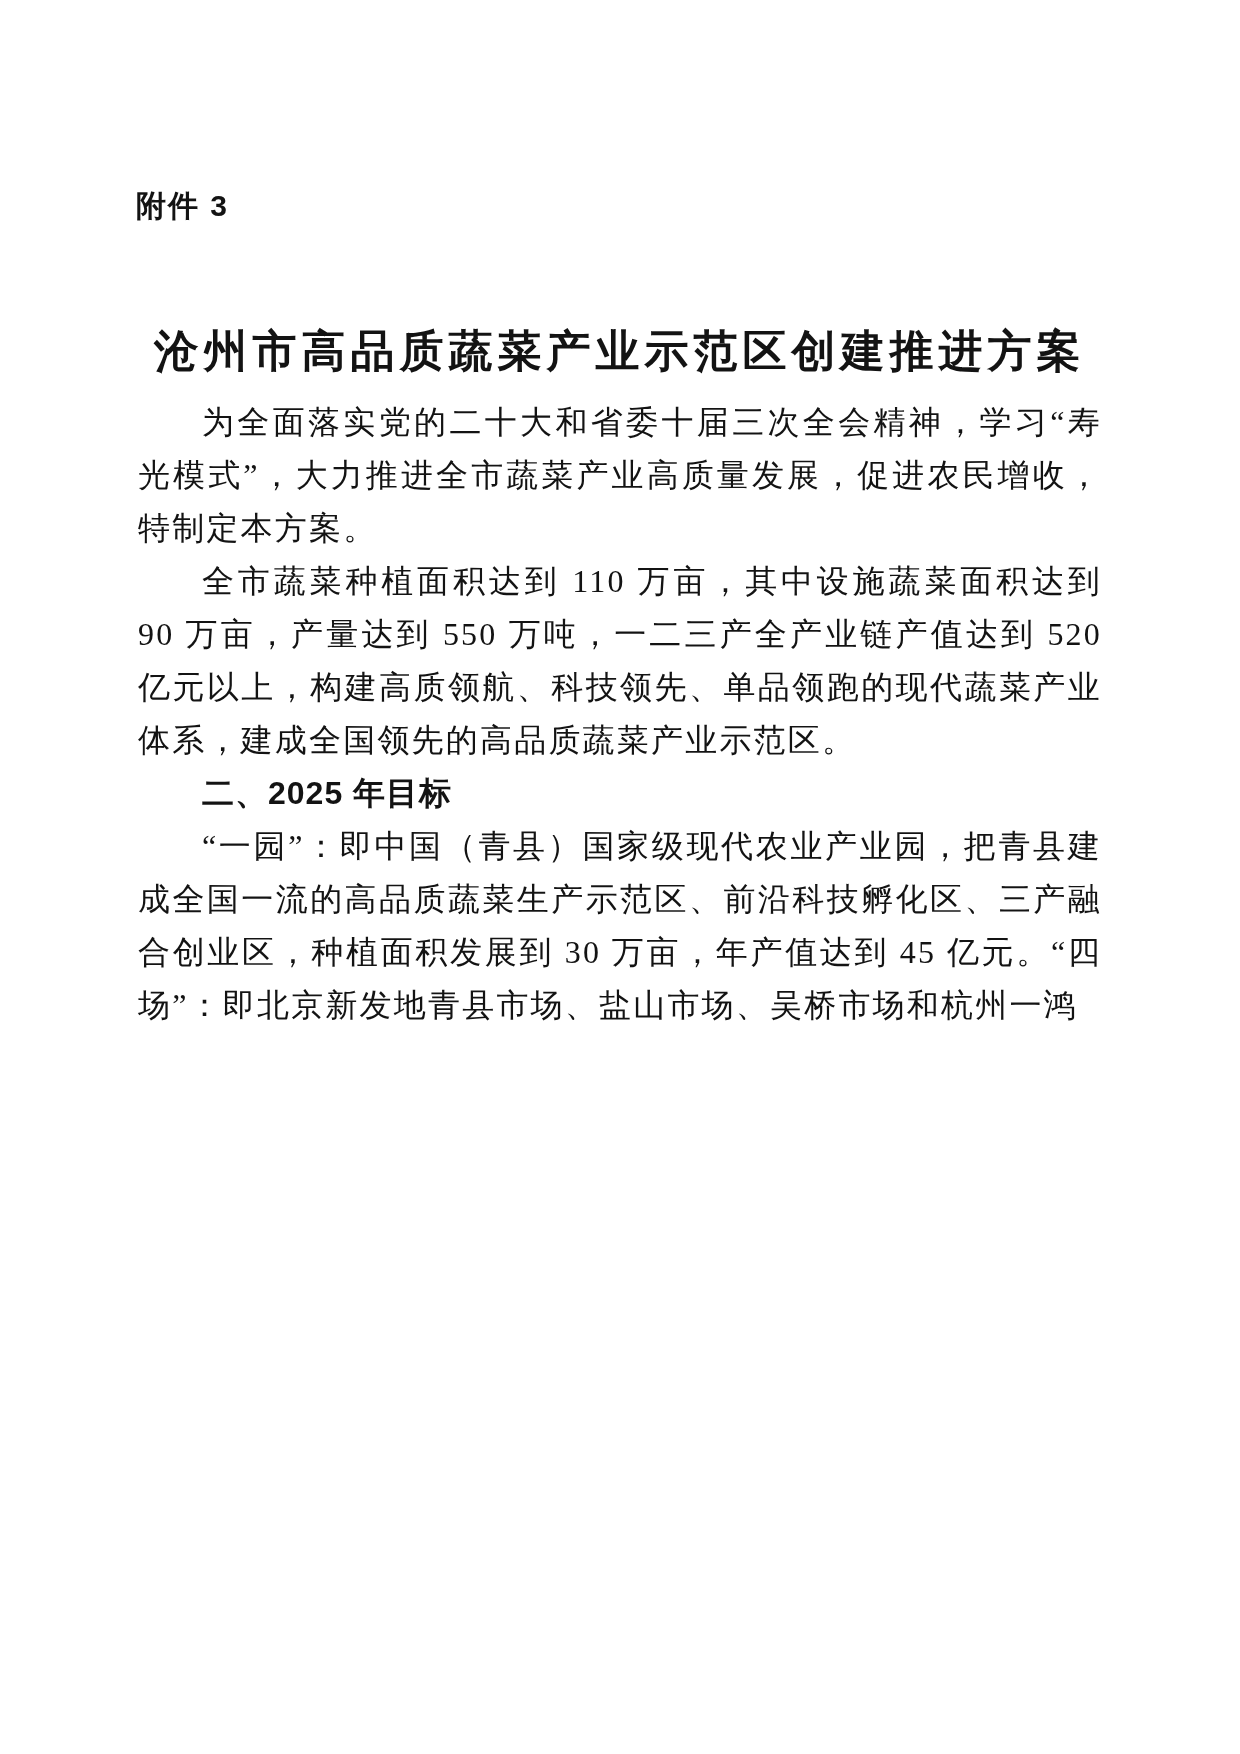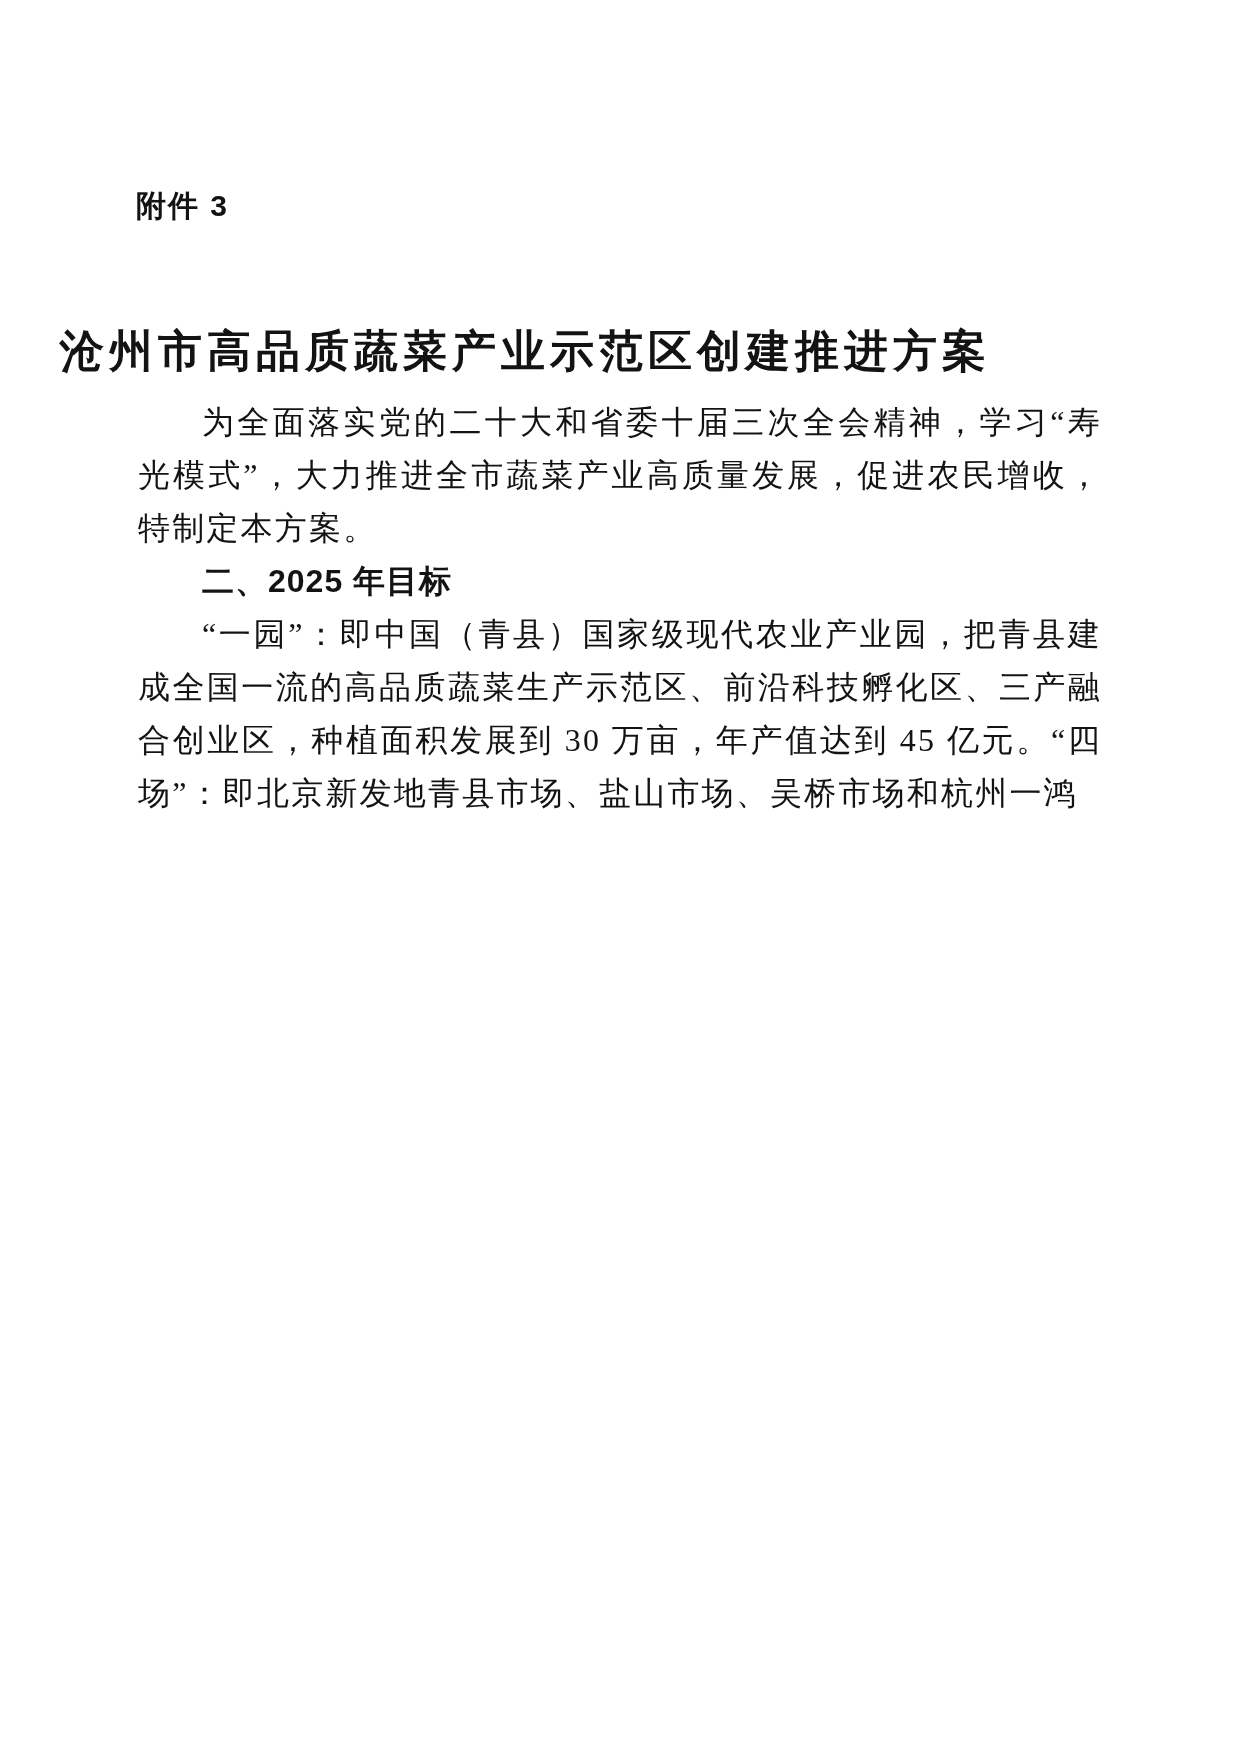--- a/index.html
+++ b/index.html
@@ -24,20 +24,21 @@
     font-weight: 600;
     font-size: 30px;
     letter-spacing: 2px;
     white-space: nowrap;
   }
   .doc-title {
     position: absolute;
     left: 60px;
     right: 60px;
     top: 290px;
+    text-align: center;
     font-family: "Liberation Serif", serif;
     font-weight: 700;
     font-size: 44px;
     letter-spacing: 5px;
     white-space: nowrap;
     margin-top: 32px;
   }
   .content {
     position: absolute;
     left: 138px;
@@ -76,19 +77,20 @@
 <body>
 
 <div class="page">
 
   <div class="attachment-label">附件 3</div>
 
   <h1 class="doc-title">沧州市高品质蔬菜产业示范区创建推进方案</h1>
 
   <div class="content">
     <p class="body-para">为全面落实党的二十大和省委十届三次全会精神，学习“寿光模式”，大力推进全市蔬菜产业高质量发展，促进农民增收，特制定本方案。</p>
+    <p class="body-para">全市蔬菜种植面积达到 110 万亩，其中设施蔬菜面积达到 90 万亩，产量达到 550 万吨，一二三产全产业链产值达到 520 亿元以上，构建高质领航、科技领先、单品领跑的现代蔬菜产业体系，建成全国领先的高品质蔬菜产业示范区。</p>
     <p class="heading-para">二、2025 年目标</p>
     <p class="body-para">“一园”：即中国（青县）国家级现代农业产业园，把青县建成全国一流的高品质蔬菜生产示范区、前沿科技孵化区、三产融合创业区，种植面积发展到 30 万亩，年产值达到 45 亿元。“四场”：即北京新发地青县市场、盐山市场、吴桥市场和杭州一鸿</p>
   </div>
 
   <div class="page-footer">– 13 –</div>
 
 </div>
 
 </body></html>

